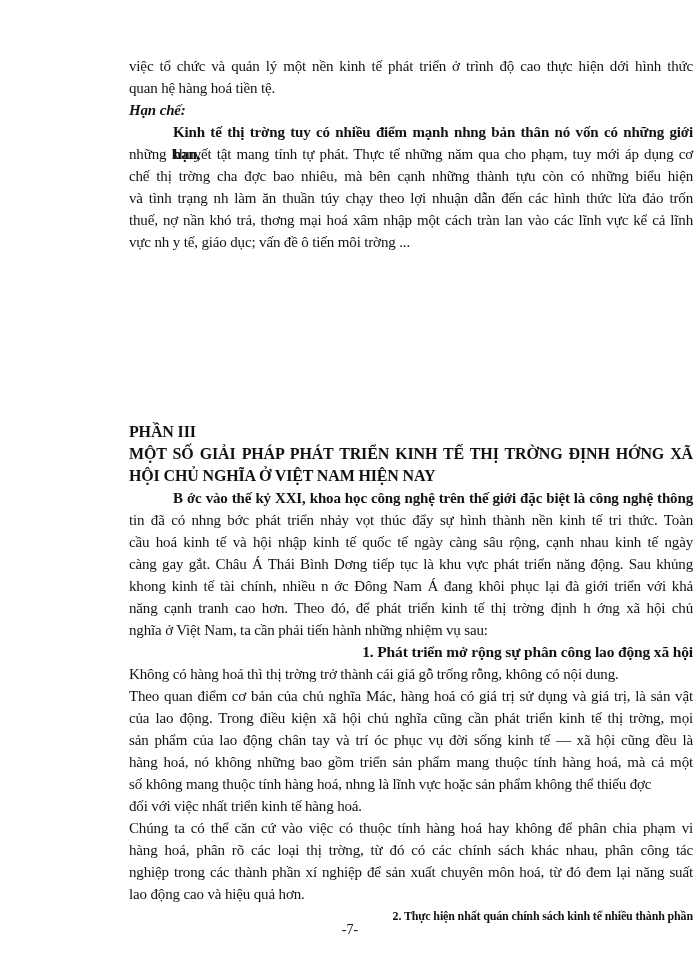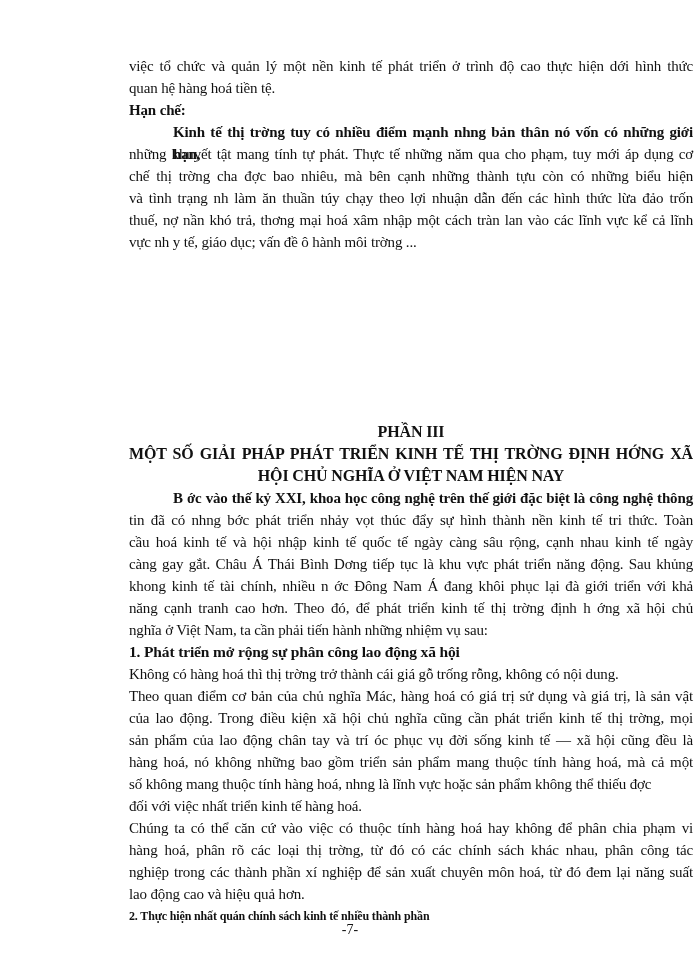--- a/index.html
+++ b/index.html
@@ -3,40 +3,40 @@
 <meta charset="utf-8">
 <style>
   html, body { margin: 0; padding: 0; background: #ffffff; }
   body { width: 700px; height: 960px; position: relative; overflow: hidden;
          font-family: "Liberation Serif", "DejaVu Serif", serif; color: #111; }
   .page { position: absolute; left: 85px; top: 0; width: 564px; }
   .line { position: absolute; left: 8px; width: 564px; height: 22px; font-size: 15px; line-height: 22px;
           white-space: nowrap; letter-spacing: -0.15px; margin-left: 36px; }
   .just { text-align: justify; text-align-last: justify; white-space: normal; }
   .indent { padding-left: 44px; box-sizing: border-box; font-weight: bold; }
-  .bold-italic { font-weight: bold; }
-  .bold { font-weight: bold; }
-  .center { text-align: center; }
+  .bold-italic { font-weight: bold; font-style: italic; }
+  .bold { font-weight: bold; text-align: right; }
+  .center { }
   .heading { font-size: 16px; font-weight: bold; }
   .pagenum { position: absolute; left: 0; width: 700px; top: 922px; text-align: center; font-size: 14px; }
 </style>
 </head>
 <body>
 
 <div class="page">
 
   <div class="line just" style="top:55px">việc tổ chức và quản lý một nền kinh tế phát triển ở trình độ cao thực hiện dới  hình thức</div>
   <div class="line" style="top:77px">quan hệ hàng hoá tiền tệ.</div>
   <div class="line bold-italic" style="top:99px">Hạn chế:</div>
   <div class="line just indent" style="top:121px">Kinh tế thị trờng  tuy có nhiều điểm mạnh nhng  bản thân nó vốn có những giới hạn,</div>
   <div class="line just" style="top:143px">những khuyết tật mang tính tự phát. Thực tế những năm qua cho phạm, tuy mới áp dụng cơ</div>
   <div class="line just" style="top:165px">chế thị trờng  cha  đợc  bao nhiêu, mà bên cạnh những thành tựu còn có những biểu hiện</div>
   <div class="line just" style="top:187px">và tình trạng nh  làm ăn thuần túy chạy theo lợi nhuận dẫn đến các hình thức lừa đảo trốn</div>
   <div class="line just" style="top:209px">thuế, nợ nần khó trả, thơng  mại hoá xâm nhập một cách tràn lan vào các lĩnh vực kể cả lĩnh</div>
-  <div class="line" style="top:231px">vực nh  y tế, giáo dục; vấn đề ô hành môi trờng  ...</div>
+  <div class="line" style="top:231px">vực nh  y tế, giáo dục; vấn đề ô tiến môi trờng  ...</div>
 
   <div class="line center heading" style="top:421px">PHẦN III</div>
   <div class="line center heading just" style="top:443px">MỘT SỐ GIẢI PHÁP PHÁT TRIỂN KINH TẾ THỊ TRỜNG  ĐỊNH HỚNG  XÃ</div>
   <div class="line center heading" style="top:465px">HỘI CHỦ NGHĨA Ở VIỆT NAM HIỆN NAY</div>
 
   <div class="line just indent" style="top:487px">B  ớc  vào thế kỷ XXI, khoa học công nghệ trên thế giới đặc biệt là công nghệ thông</div>
   <div class="line just" style="top:509px">tin đã có nhng  bớc  phát triển nhảy vọt thúc đẩy sự hình thành nền kinh tế tri thức. Toàn</div>
   <div class="line just" style="top:531px">cầu hoá kinh tế và hội nhập kinh tế quốc tế ngày càng sâu rộng, cạnh nhau kinh tế ngày</div>
   <div class="line just" style="top:553px">càng gay gắt. Châu Á Thái Bình Dơng  tiếp tục là khu vực phát triển năng động. Sau khủng</div>
   <div class="line just" style="top:575px">khong kinh tế tài chính, nhiều n   ớc Đông Nam Á đang khôi phục lại đà giới triển với khả</div>

